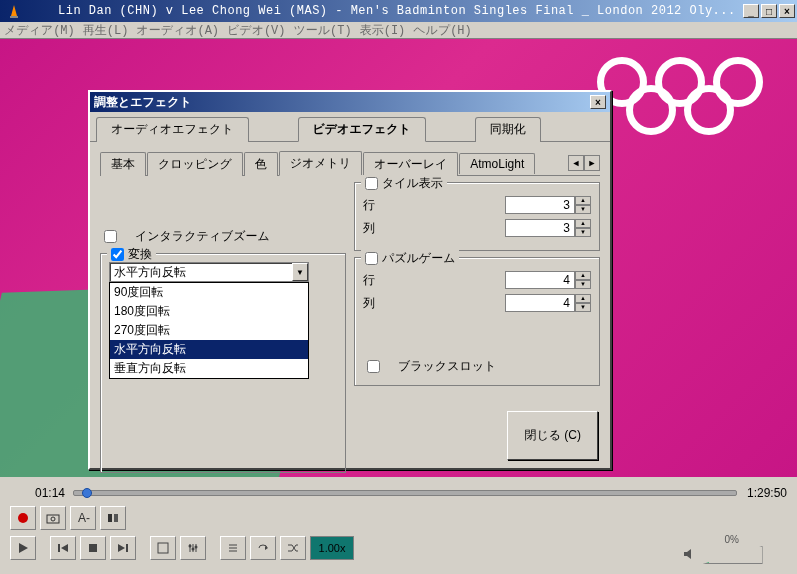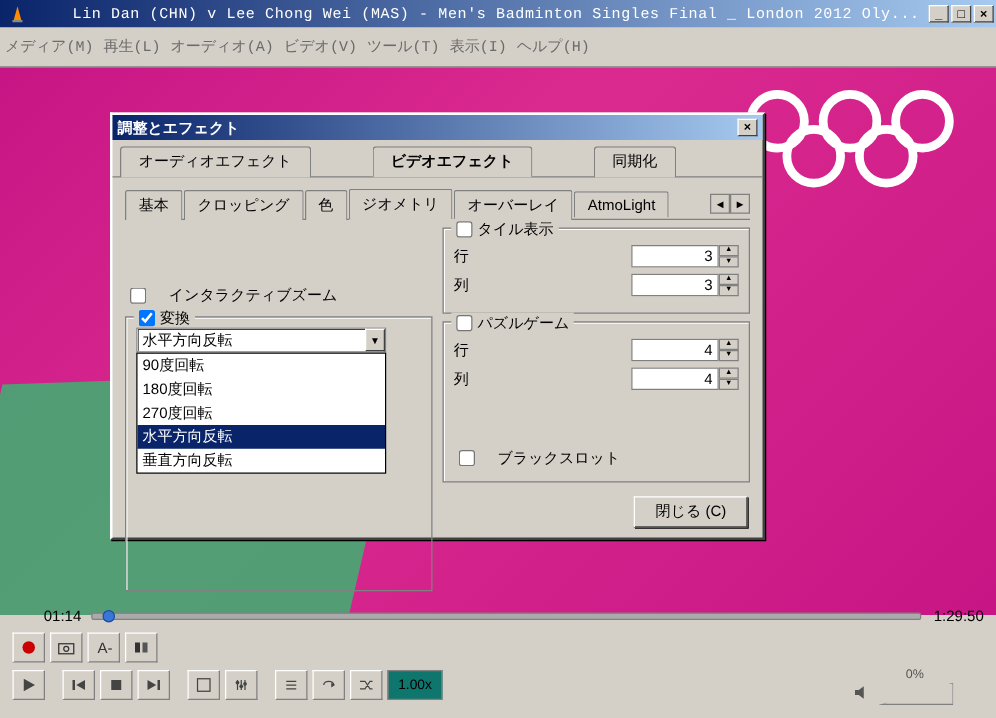--- a/index.html
+++ b/index.html
@@ -6,36 +6,36 @@
 body { width: 797px; height: 574px; background: #d4d0c8; overflow: hidden; position: relative; }
 
 
 .titlebar { height: 22px; background: linear-gradient(to right, #0a246a, #a6caf0); display: flex; align-items: center; padding: 0 2px; color: #fff; }
 .titlebar .vlc-icon { width: 16px; height: 16px; margin: 0 4px; display:flex; align-items:center; justify-content:center; }
 .titlebar .title { flex: 1; font-weight: normal; white-space: nowrap; overflow: hidden; text-overflow: ellipsis; font-family: "Courier New", monospace; letter-spacing: 0.5px; margin-left: 32px; }
 .winbtns { display: flex; gap: 2px; }
 .winbtn { width: 16px; height: 14px; background: #d4d0c8; border: 1px solid #fff; border-right-color:#404040; border-bottom-color:#404040; display:flex; align-items:center; justify-content:center; font-family: Arial; font-size: 10px; font-weight:bold; color:#000; }
 
 
-.menubar { height: 32px; background: #d4d0c8; display: flex; align-items: center; padding: 0 4px; border-bottom: 1px solid #808080; }
+.menubar { height: 17px; background: #d4d0c8; display: flex; align-items: center; padding: 0 4px; border-bottom: 1px solid #808080; }
 .menubar span { margin-right: 8px; color: #6b6b6b; font-family: "Courier New", monospace; }
 
 
 .video { position: relative; width: 797px; height: 438px; background: linear-gradient(135deg, #c71585 0%, #db2a8f 40%, #c71585 100%); overflow:hidden; }
 .rings { position:absolute; top:18px; right:20px; width:180px; height:90px; }
 .ring { position:absolute; width:50px; height:50px; border:7px solid #fff; border-radius:50%; }
 .ring.r1 { left:0; top:0; }
 .ring.r2 { left:58px; top:0; }
 .ring.r3 { left:116px; top:0; }
 .ring.r4 { left:29px; top:28px; }
 .ring.r5 { left:87px; top:28px; }
 .court { position:absolute; left:-20px; bottom:-10px; width:320px; height:200px; background:#3cb371; transform: skew(-15deg) rotate(-2deg); opacity:0.85; }
 
 
-.dialog { position: absolute; left: 88px; top: 90px; width: 524px; height: 342px; background: #d4d0c8; border: 2px solid #d4d0c8; border-top-color:#fff; border-left-color:#fff; border-right-color:#404040; border-bottom-color:#404040; box-shadow: 1px 1px 0 #000; }
+.dialog { position: absolute; left: 88px; top: 90px; width: 524px; height: 380px; background: #d4d0c8; border: 2px solid #d4d0c8; border-top-color:#fff; border-left-color:#fff; border-right-color:#404040; border-bottom-color:#404040; box-shadow: 1px 1px 0 #000; }
 .dlg-title { height: 20px; background: linear-gradient(to right, #0a246a, #a6caf0); color:#fff; display:flex; align-items:center; padding:0 4px; font-weight:bold; }
 .dlg-title .spacer { flex:1; }
 .dlg-close { width:16px; height:14px; background:#d4d0c8; border:1px solid #fff; border-right-color:#404040; border-bottom-color:#404040; color:#000; display:flex;align-items:center;justify-content:center;font-size:10px;font-weight:bold; }
 
 
 .maintabs { display:flex; border-bottom: 1px solid #808080; padding: 4px 6px 0 6px; gap: 47px; }
 .maintab { padding: 3px 14px; border:1px solid #808080; border-bottom:none; border-top-left-radius:3px; border-top-right-radius:3px; background:#d4d0c8; margin-right:2px; position:relative; top:1px; }
 .maintab.active { background:#d4d0c8; border-bottom:1px solid #d4d0c8; font-weight:bold; }
 
 
@@ -67,21 +67,21 @@
 .combo-btn { position:absolute; right:1px; top:1px; width:16px; height:18px; background:#d4d0c8; border:1px solid #fff; border-right-color:#404040; border-bottom-color:#404040; display:flex;align-items:center;justify-content:center; font-size:8px;}
 .combo-list { position:absolute; top:20px; left:0; width:200px; background:#fff; border:1px solid #000; z-index:10; }
 .combo-list div { padding:1px 4px; }
 .combo-list div.sel { background:#0a246a; color:#fff; }
 
 .angle-section { margin-top:24px; display:flex; align-items:center; gap:12px; color:#999; }
 .dial { width:60px; height:60px; border:1px solid #aaa; border-radius:50%; position:relative; background:radial-gradient(circle,#e8e8e8,#c8c8c8); }
 .dial::after { content:""; position:absolute; left:50%; top:10%; width:2px; height:40%; background:#888; transform-origin:bottom; transform:rotate(20deg);}
 
 .dlg-footer { position:absolute; bottom:8px; right:12px; }
-.btn { padding:3px 16px; background:#d4d0c8; border:1px solid #fff; border-right-color:#404040; border-bottom-color:#404040; box-shadow:1px 1px 0 #000;margin-top:16px; }
+.btn { padding:15px 16px; background:#d4d0c8; border:1px solid #fff; border-right-color:#404040; border-bottom-color:#404040; box-shadow:1px 1px 0 #000;margin-top:16px; }
 
 
 .time-row { position:absolute; left:10px; top:486px; width:777px; display:flex; align-items:center; font-size:12px; }
 .time-row .pos { margin-right:8px;margin-left:25px; }
 .time-row .track { flex:1; height:6px; background:#aaa; border:1px solid #808080; position:relative; border-radius:2px;}
 .time-row .thumb { position:absolute; left:8px; top:-3px; width:10px; height:10px; background:#3a76d6; border-radius:50%; border:1px solid #1a4ca0;}
 .time-row .dur { margin-left:10px; }
 
 .toolbar-row { position:absolute; left:10px; display:flex; gap:4px; align-items:center;}
 .toolbar-row.r1 { top:506px; }

